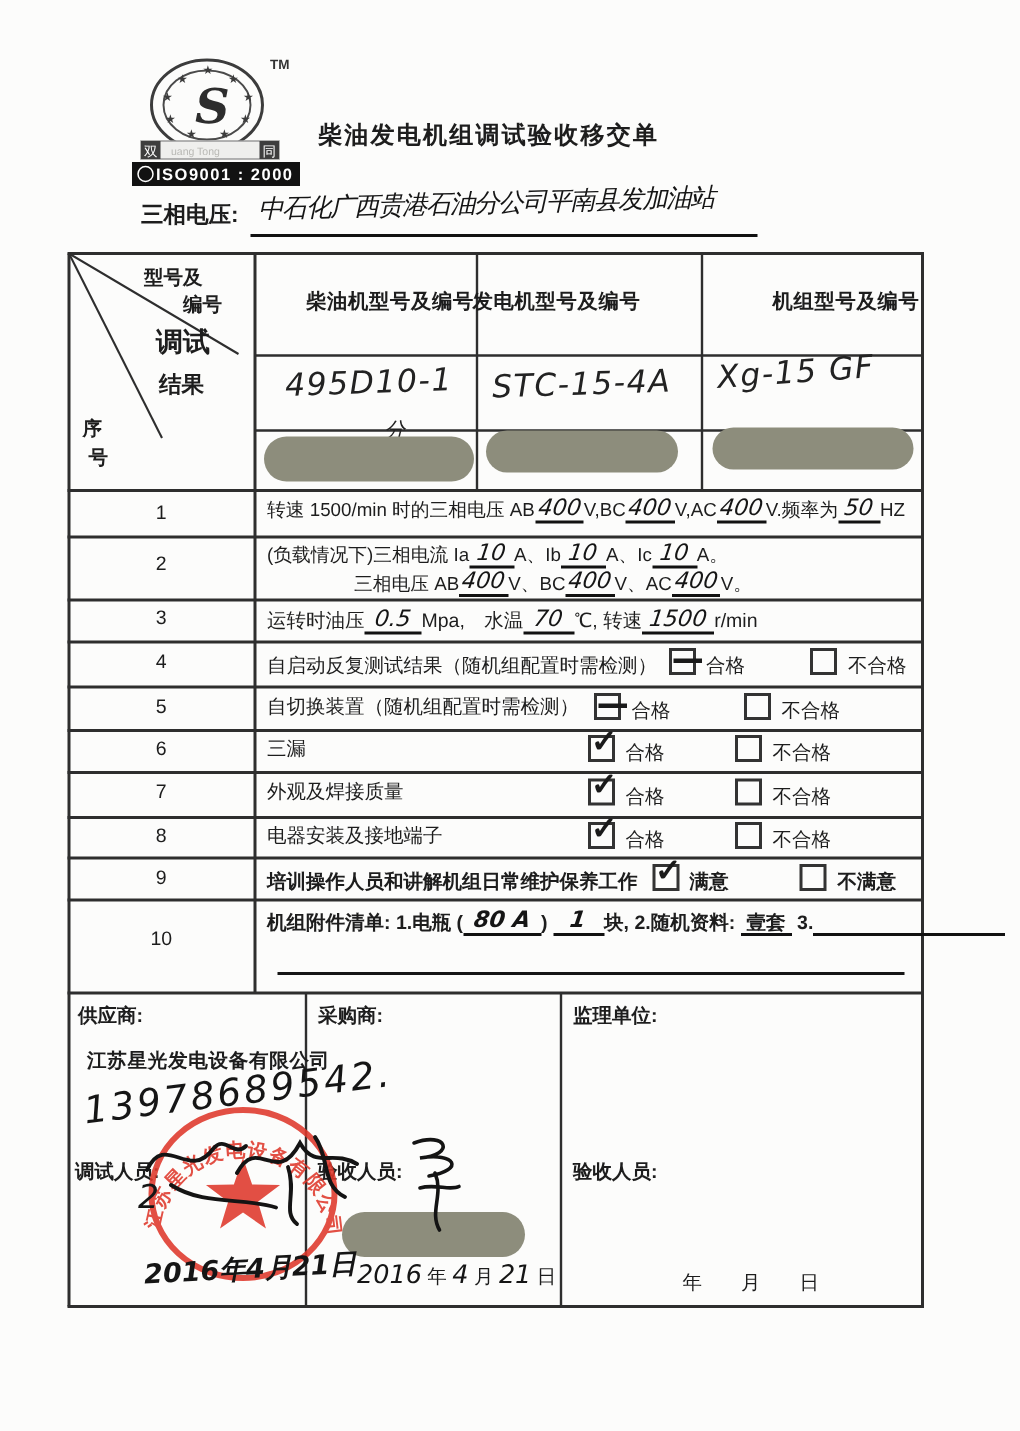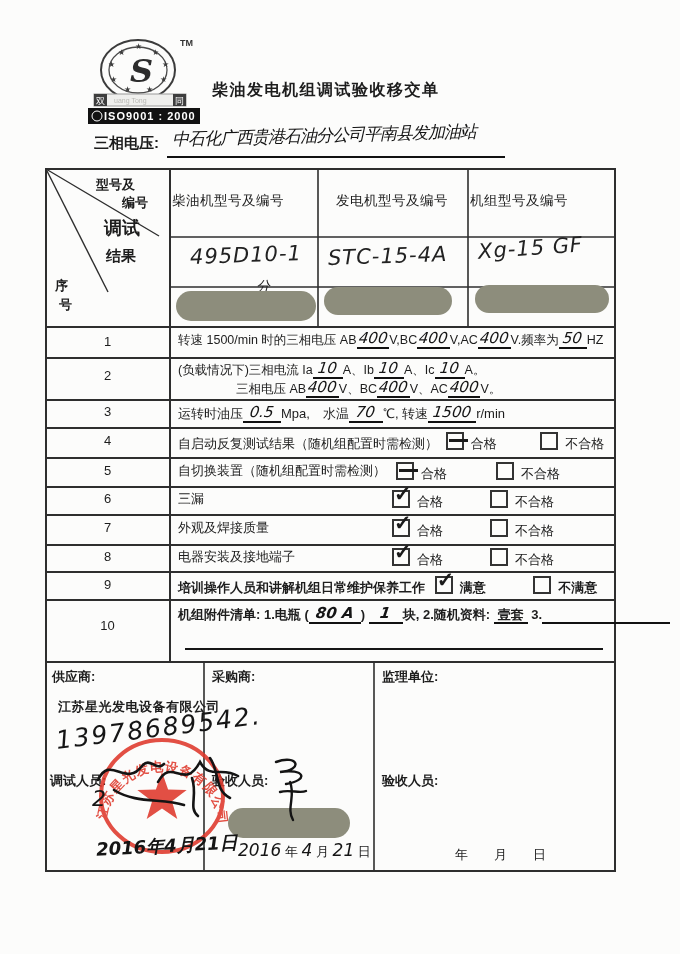--- a/index.html
+++ b/index.html
@@ -24,21 +24,21 @@
   .box.mark-check::after{content:"✓";position:absolute;left:0px;top:-10px;font-size:21px;
        color:#1a1a1a;font-weight:700;}
   .box.mark-dash::after{content:"";position:absolute;left:1px;top:5px;width:19px;height:2.5px;
        background:#1a1a1a;}
   .grp{white-space:nowrap;}
   .chk-row{position:absolute;left:178px;width:436px;height:26px;font-size:13px;white-space:nowrap;}
   .chk-abs{position:absolute;top:0;}
   .opt{margin-right:4px;}
   .rownum{position:absolute;left:45px;width:125px;text-align:center;font-size:13px;}
   .pill{position:absolute;background:#8d8d7c;border-radius:15px;z-index:3;}
-  .hdrcell{position:absolute;text-align:left;font-size:13.5px;font-weight:400;letter-spacing:.5px;}
+  .hdrcell{position:absolute;text-align:right;font-size:13.5px;font-weight:700;letter-spacing:.5px;}
   .model{position:absolute;font-size:21px;font-style:italic;font-family:"DejaVu Sans",sans-serif;
          color:#222;letter-spacing:1px;white-space:nowrap;z-index:2;}
   .ftlabel{font-size:13px;font-weight:700;white-space:nowrap;}
   .remnant{position:absolute;font-size:14px;color:#222;z-index:2;font-style:italic;}
   svg{display:block;}
   .gridsvg{position:absolute;left:0;top:0;z-index:1;}
   .content-z{z-index:2;}
 </style>
 </head>
 <body>
@@ -108,21 +108,21 @@
   <div class="abs content-z" style="left:167px;top:156px;width:338px;height:2px;background:#111"></div>
 
   <div class="abs content-z sb nowrap" style="left:96px;top:176px;font-size:13px">型号及</div>
   <div class="abs content-z sb nowrap" style="left:122px;top:194px;font-size:13px">编号</div>
   <div class="abs content-z sb nowrap" style="left:104px;top:216px;font-size:18px">调试</div>
   <div class="abs content-z sb nowrap" style="left:106px;top:247px;font-size:15px">结果</div>
   <div class="abs content-z sb nowrap" style="left:55px;top:277px;font-size:13px">序</div>
   <div class="abs content-z sb nowrap" style="left:59px;top:296px;font-size:13px">号</div>
 
   <div class="hdrcell content-z" style="left:172px;top:192px;width:144px">柴油机型号及编号</div>
-  <div class="hdrcell content-z" style="left:336px;top:192px;width:115px">发电机型号及编号</div>
+  <div class="hdrcell content-z" style="left:312px;top:192px;width:115px">发电机型号及编号</div>
   <div class="hdrcell content-z" style="left:470px;top:192px;width:143px">机组型号及编号</div>
 
   <div class="model" style="left:190px;top:243px;transform:rotate(-2deg)">495D10-1</div>
   <div class="model" style="left:328px;top:244px;transform:rotate(-2deg)">STC-15-4A</div>
   <div class="model" style="left:478px;top:236px;transform:rotate(-4deg)">Xg-15 GF</div>
 
   <span class="remnant" style="left:256px;top:278px">分</span>
   <span class="remnant" style="left:380px;top:298px">ↄ</span>
 
   <div class="pill" style="left:176px;top:291px;width:140px;height:30px"></div>

